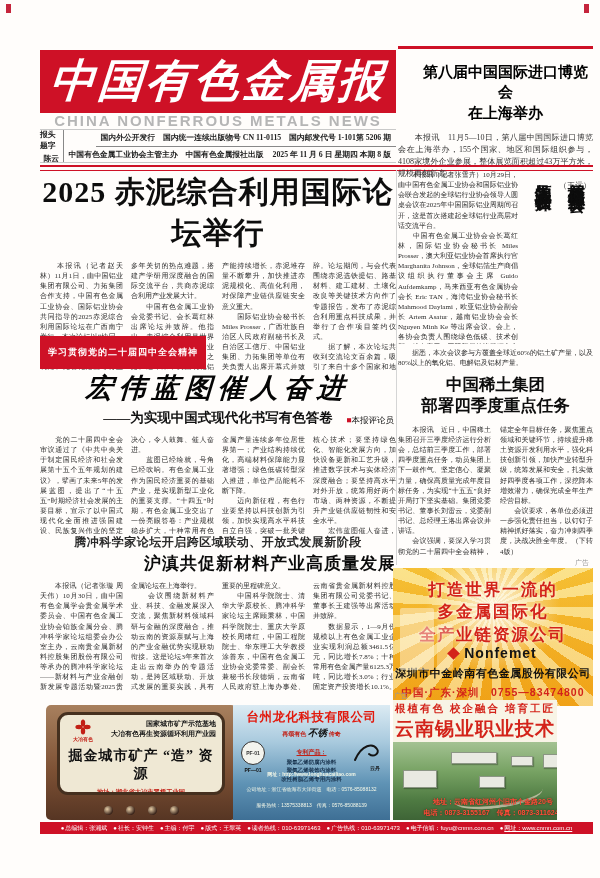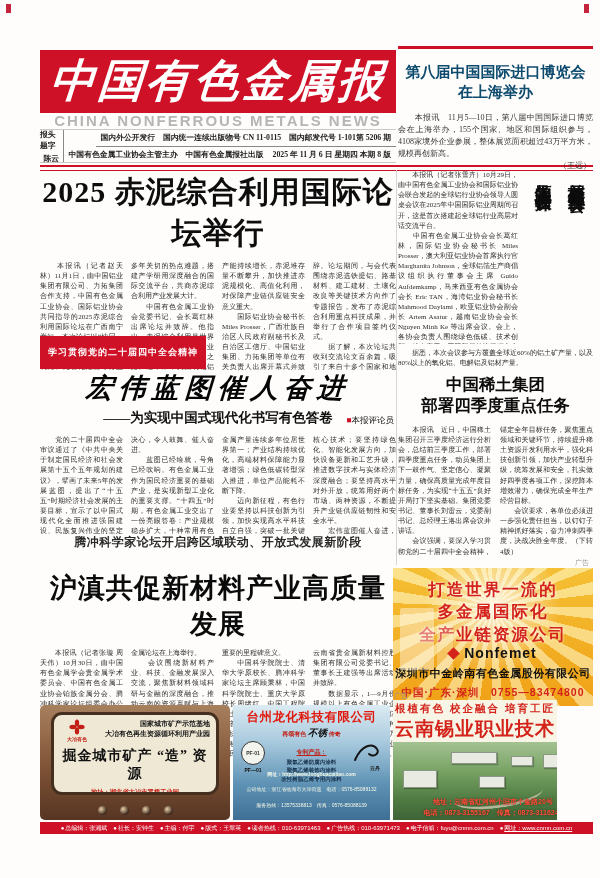--- a/index.html
+++ b/index.html
@@ -28,21 +28,21 @@
   .mast-insc { width:50px; border-right:1px solid #888; display:flex; flex-direction:column;
     align-items:center; justify-content:center; gap:2px; }
   .mast-rows { flex:1; display:flex; flex-direction:column; }
   .mast-row { flex:1; display:flex; align-items:center; justify-content:space-between; padding:0 5px; white-space:nowrap; }
   .mast-row.first { border-bottom:1px solid #888;margin-left:32px; }
   .double-rule { left:40px; top:165px; width:553px; height:6px;
     border-top:2.5px solid #ce1126; border-bottom:1.2px solid #ce1126; }
 
   
   .expo { left:398px; top:46px; width:195px; border-top:3px solid #ce1126; padding-top:13px; }
-  .expo-title { text-align:center; font-size:15px; font-weight:bold; line-height:1.35; color:#0c4a6e; }
+  .expo-title { text-align:center; font-size:15px; font-weight:bold; line-height:1.35; color:#000000;margin-left:20px; }
   .expo-body { margin-top:9px; font-size:8px; line-height:1.5; text-align:justify; color:#333; white-space:pre-wrap; }
   .expo-byline { text-align:right; font-size:8px; color:#333; padding-right:2px; }
 
   
   .bodytext { font-size:7px; line-height:1.45; text-align:justify; color:#2b2b2b;
     white-space:pre-wrap; overflow:hidden; }
   .cols4 { column-count:4; column-gap:8px; }
   .cols2 { column-count:2; column-gap:9px; }
 
   
@@ -74,21 +74,21 @@
     letter-spacing:6px; color:#050505; margin-top:1px; transform:skewX(-3deg); }
   .comm-subrow { position:relative; text-align:center; margin-top:2px; }
   .comm-subhead { font-size:13.5px; font-weight:bold; color:#111; }
   .comm-byline { position:absolute; right:2px; bottom:0; font-size:8.5px; color:#111; }
   .comm-byline .sq { color:#ce1126; }
   .comm-body { margin-top:8px; height:108px; }
 
   
   .newmat { left:40px; top:534px; width:356px; }
   .newmat-kicker { text-align:center; font-size:12px; font-weight:bold; color:#2a2a2a; letter-spacing:0.5px; }
-  .newmat-headline { text-align:center; font-size:27px; font-weight:bold; letter-spacing:1px; color:#0a0a0a; margin-top:19px; }
+  .newmat-headline { text-align:right; font-size:17px; font-weight:bold; letter-spacing:1px; color:#0a0a0a; margin-top:1px; }
   .newmat-body { margin-top:6px; height:113px; }
 
   
   .ad-label { font-size:7px; color:#999; font-family:"Liberation Sans",sans-serif; }
 
   
   .goldad { left:393px; top:568px; width:200px; height:138px; overflow:hidden;
     background:
       radial-gradient(circle at 50% 28%, rgba(255,255,255,.85), rgba(255,255,255,0) 48%),
       repeating-conic-gradient(from -8deg at 50% 28%, rgba(255,243,190,.6) 0 7deg, rgba(243,166,26,.28) 7deg 14deg),
@@ -101,21 +101,21 @@
   .gold-line { color:#d3231a; font-weight:bold; font-size:16.5px; letter-spacing:2px;
     text-shadow:0 0 3px rgba(255,255,255,.9); line-height:1.35; }
   .gold-line.first { margin-top:10px; }
   .gold-brand { font-weight:bold; font-size:14px; color:#141414; letter-spacing:1px; }
   .gold-diamond { display:inline-block; width:9px; height:9px; background:#d3231a;
     transform:rotate(45deg); margin-right:6px; }
   .gold-company { margin-top:5px; font-weight:bold; font-size:11px; color:#101010; letter-spacing:0.5px; }
   .gold-contact { margin-top:5px; font-weight:bold; font-size:10.5px; color:#d3231a; letter-spacing:1px; }
 
   
-  .tvad { left:40px; top:705px; width:190px; height:115px; border-radius:5px;
+  .tvad { left:46px; top:705px; width:190px; height:115px; border-radius:5px;
     background:linear-gradient(180deg,#a8805e,#7c5034 58%,#563523);
     font-family:"Liberation Sans","DejaVu Sans",sans-serif; }
   .tv-screen { position:absolute; left:11px; top:7px; width:168px; height:83px;
     background:#efe8d4; border:3px solid #45301f; border-radius:11px; padding:4px 6px; overflow:hidden; }
   .tv-toprow { display:flex; justify-content:space-between; align-items:flex-start; }
   .tv-logo { display:flex; flex-direction:column; align-items:center; width:34px; }
   .tv-logo-text { font-size:5px; color:#c22016; font-weight:bold; margin-top:1px; }
   .tv-badges { text-align:right; font-size:7px; font-weight:bold; color:#1a1a1a; line-height:1.45; }
   .tv-slogan { text-align:center; font-size:14px; font-weight:bold; color:#111;
     letter-spacing:1px; margin-top:5px; font-family:"Liberation Serif",serif; }

